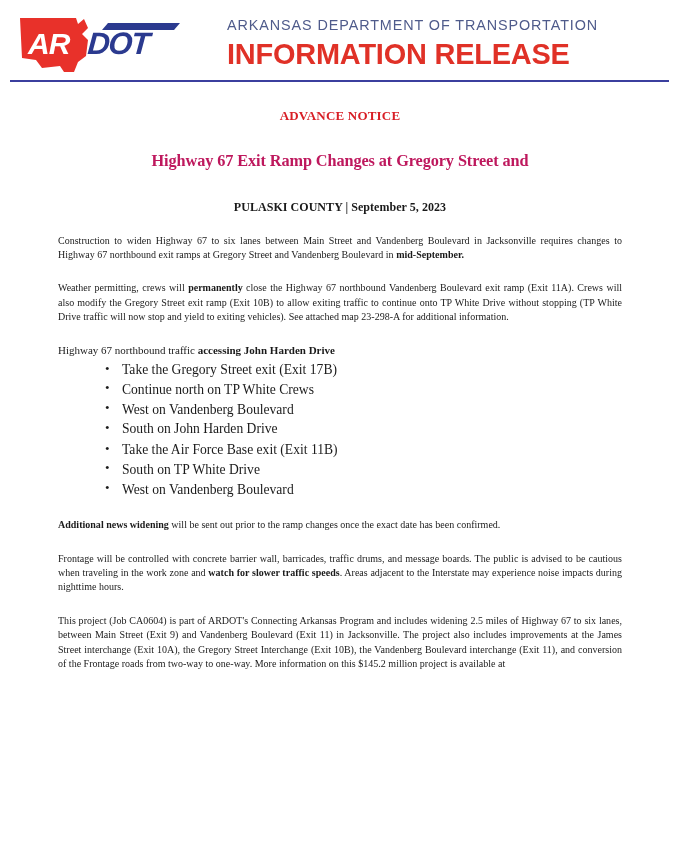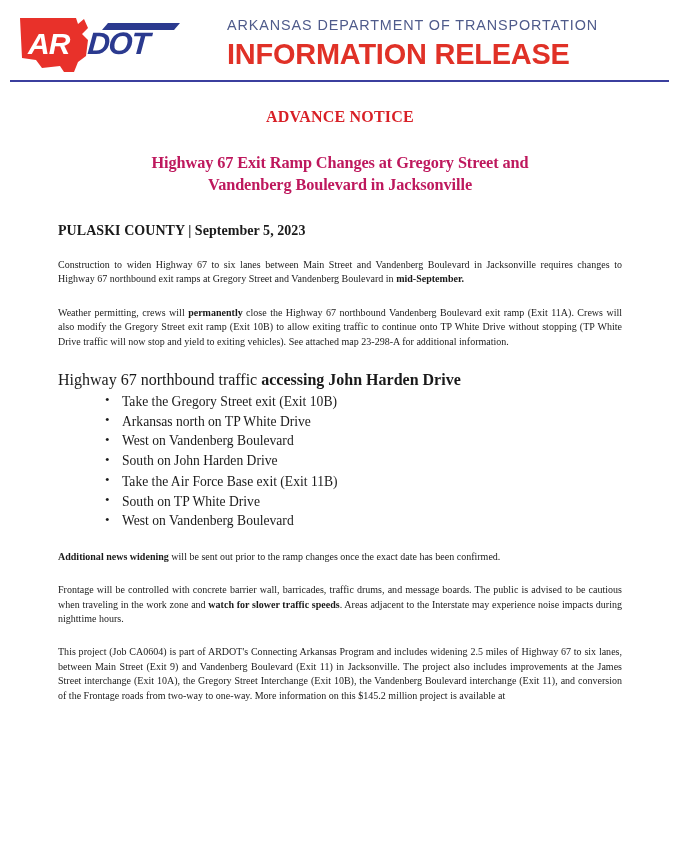--- a/index.html
+++ b/index.html
@@ -85,54 +85,55 @@
     position: absolute;
     left: 58px;
     top: 104px;
     width: 564px;
   }
 
   .advance-notice {
     text-align: center;
     color: #d81f26;
     font-weight: bold;
-    font-size: 16px;
+    font-size: 13px;
     letter-spacing: 0.2px;
     margin: 0 0 0 0;
     padding-top: 4px;
   }
 
   .doc-title {
     text-align: center;
     font-weight: bold;
     font-size: 16.3px;
     line-height: 1.32;
     color: #be185d;
     margin: 26px 4px 0 4px;
     letter-spacing: -0.1px;
   }
 
   .dateline {
     font-weight: bold;
-    font-size: 14px;
+    font-size: 12px;
     margin: 28px 0 0 0;
     letter-spacing: 0.05px;
+    text-align: center;
   }
 
   p.body-par {
     font-size: 10px;
     line-height: 1.44;
     text-align: justify;
     margin: 19px 0 0 0;
     letter-spacing: 0.01px;
   }
   p.body-par.tight { text-align: left; }
 
   .list-head {
-    font-size: 16px;
+    font-size: 11px;
     line-height: 1.44;
     margin: 19px 0 0 0;
   }
 
   ul.routes {
     margin: 1px 0 0 0;
     padding: 0 0 0 47px;
     list-style: none;
   }
   ul.routes li {
@@ -179,34 +180,33 @@
 
     <div class="header-rule"></div>
   </div>
 
   <div class="content">
 
     <div class="advance-notice">ADVANCE NOTICE</div>
 
     <div class="doc-title">
       <span>Highway 67 Exit Ramp Changes at Gregory Street and</span><br>
-      <span>Vandenberg Boulevard in Jacksonville</span>
     </div>
 
     <div class="dateline">PULASKI COUNTY | September 5, 2023</div>
 
     <p class="body-par"><span>Construction to widen Highway 67 to six lanes between Main Street and Vandenberg Boulevard in Jacksonville requires changes to Highway 67 northbound exit ramps at Gregory Street and Vandenberg Boulevard in </span><b>mid-September.</b></p>
 
     <p class="body-par"><span>Weather permitting, crews will </span><b>permanently</b><span> close the Highway 67 northbound Vandenberg Boulevard exit ramp (Exit 11A). Crews will also modify the Gregory Street exit ramp (Exit 10B) to allow exiting traffic to continue onto TP White Drive without stopping (TP White Drive traffic will now stop and yield to exiting vehicles). See attached map 23-298-A for additional information.</span></p>
 
 
     <div class="list-head"><span>Highway 67 northbound traffic </span><b>accessing John Harden Drive</b></div>
     <ul class="routes">
-      <li>Take the Gregory Street exit (Exit 10B)</li>
-      <li>Arkansas north on TP White Drive</li>
+      <li>Take the Gregory Street exit (Exit 17B)</li>
+      <li>Continue north on TP White Crews</li>
       <li>West on Vandenberg Boulevard</li>
       <li>South on John Harden Drive</li>
     </ul>
 
     <ul class="routes">
       <li>Take the Air Force Base exit (Exit 11B)</li>
       <li>South on TP White Drive</li>
       <li>West on Vandenberg Boulevard</li>
     </ul>
 

